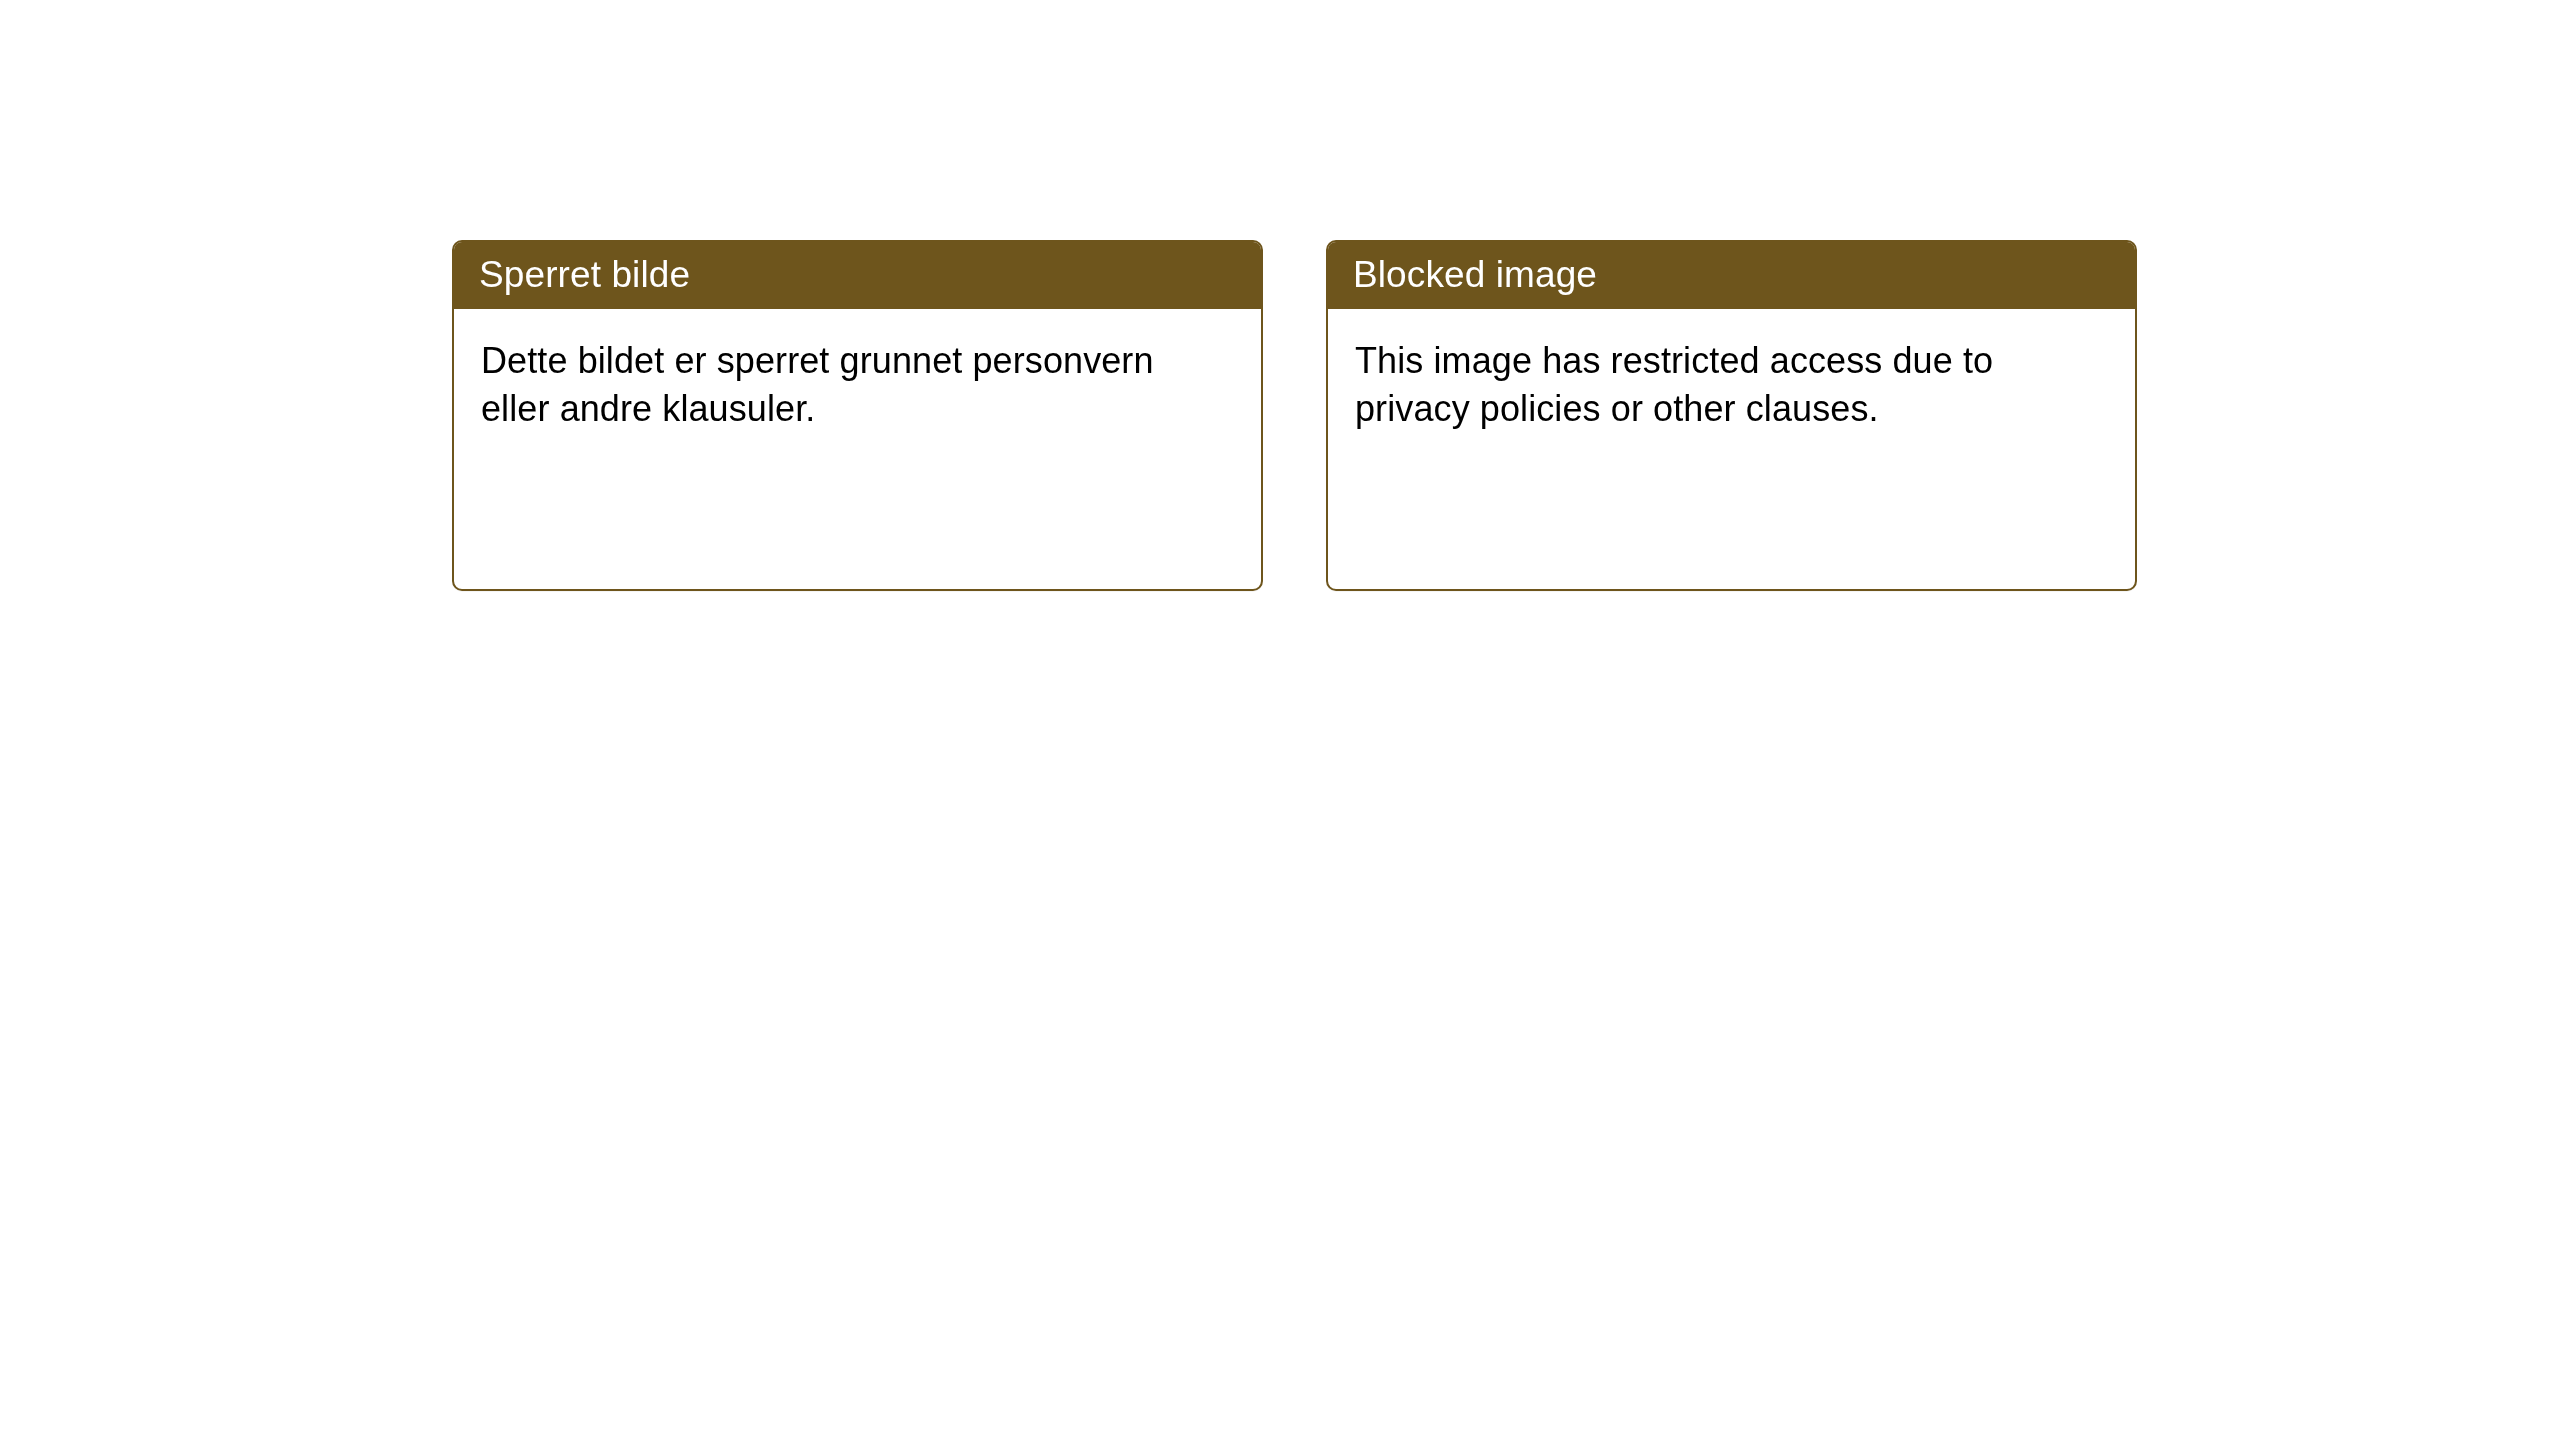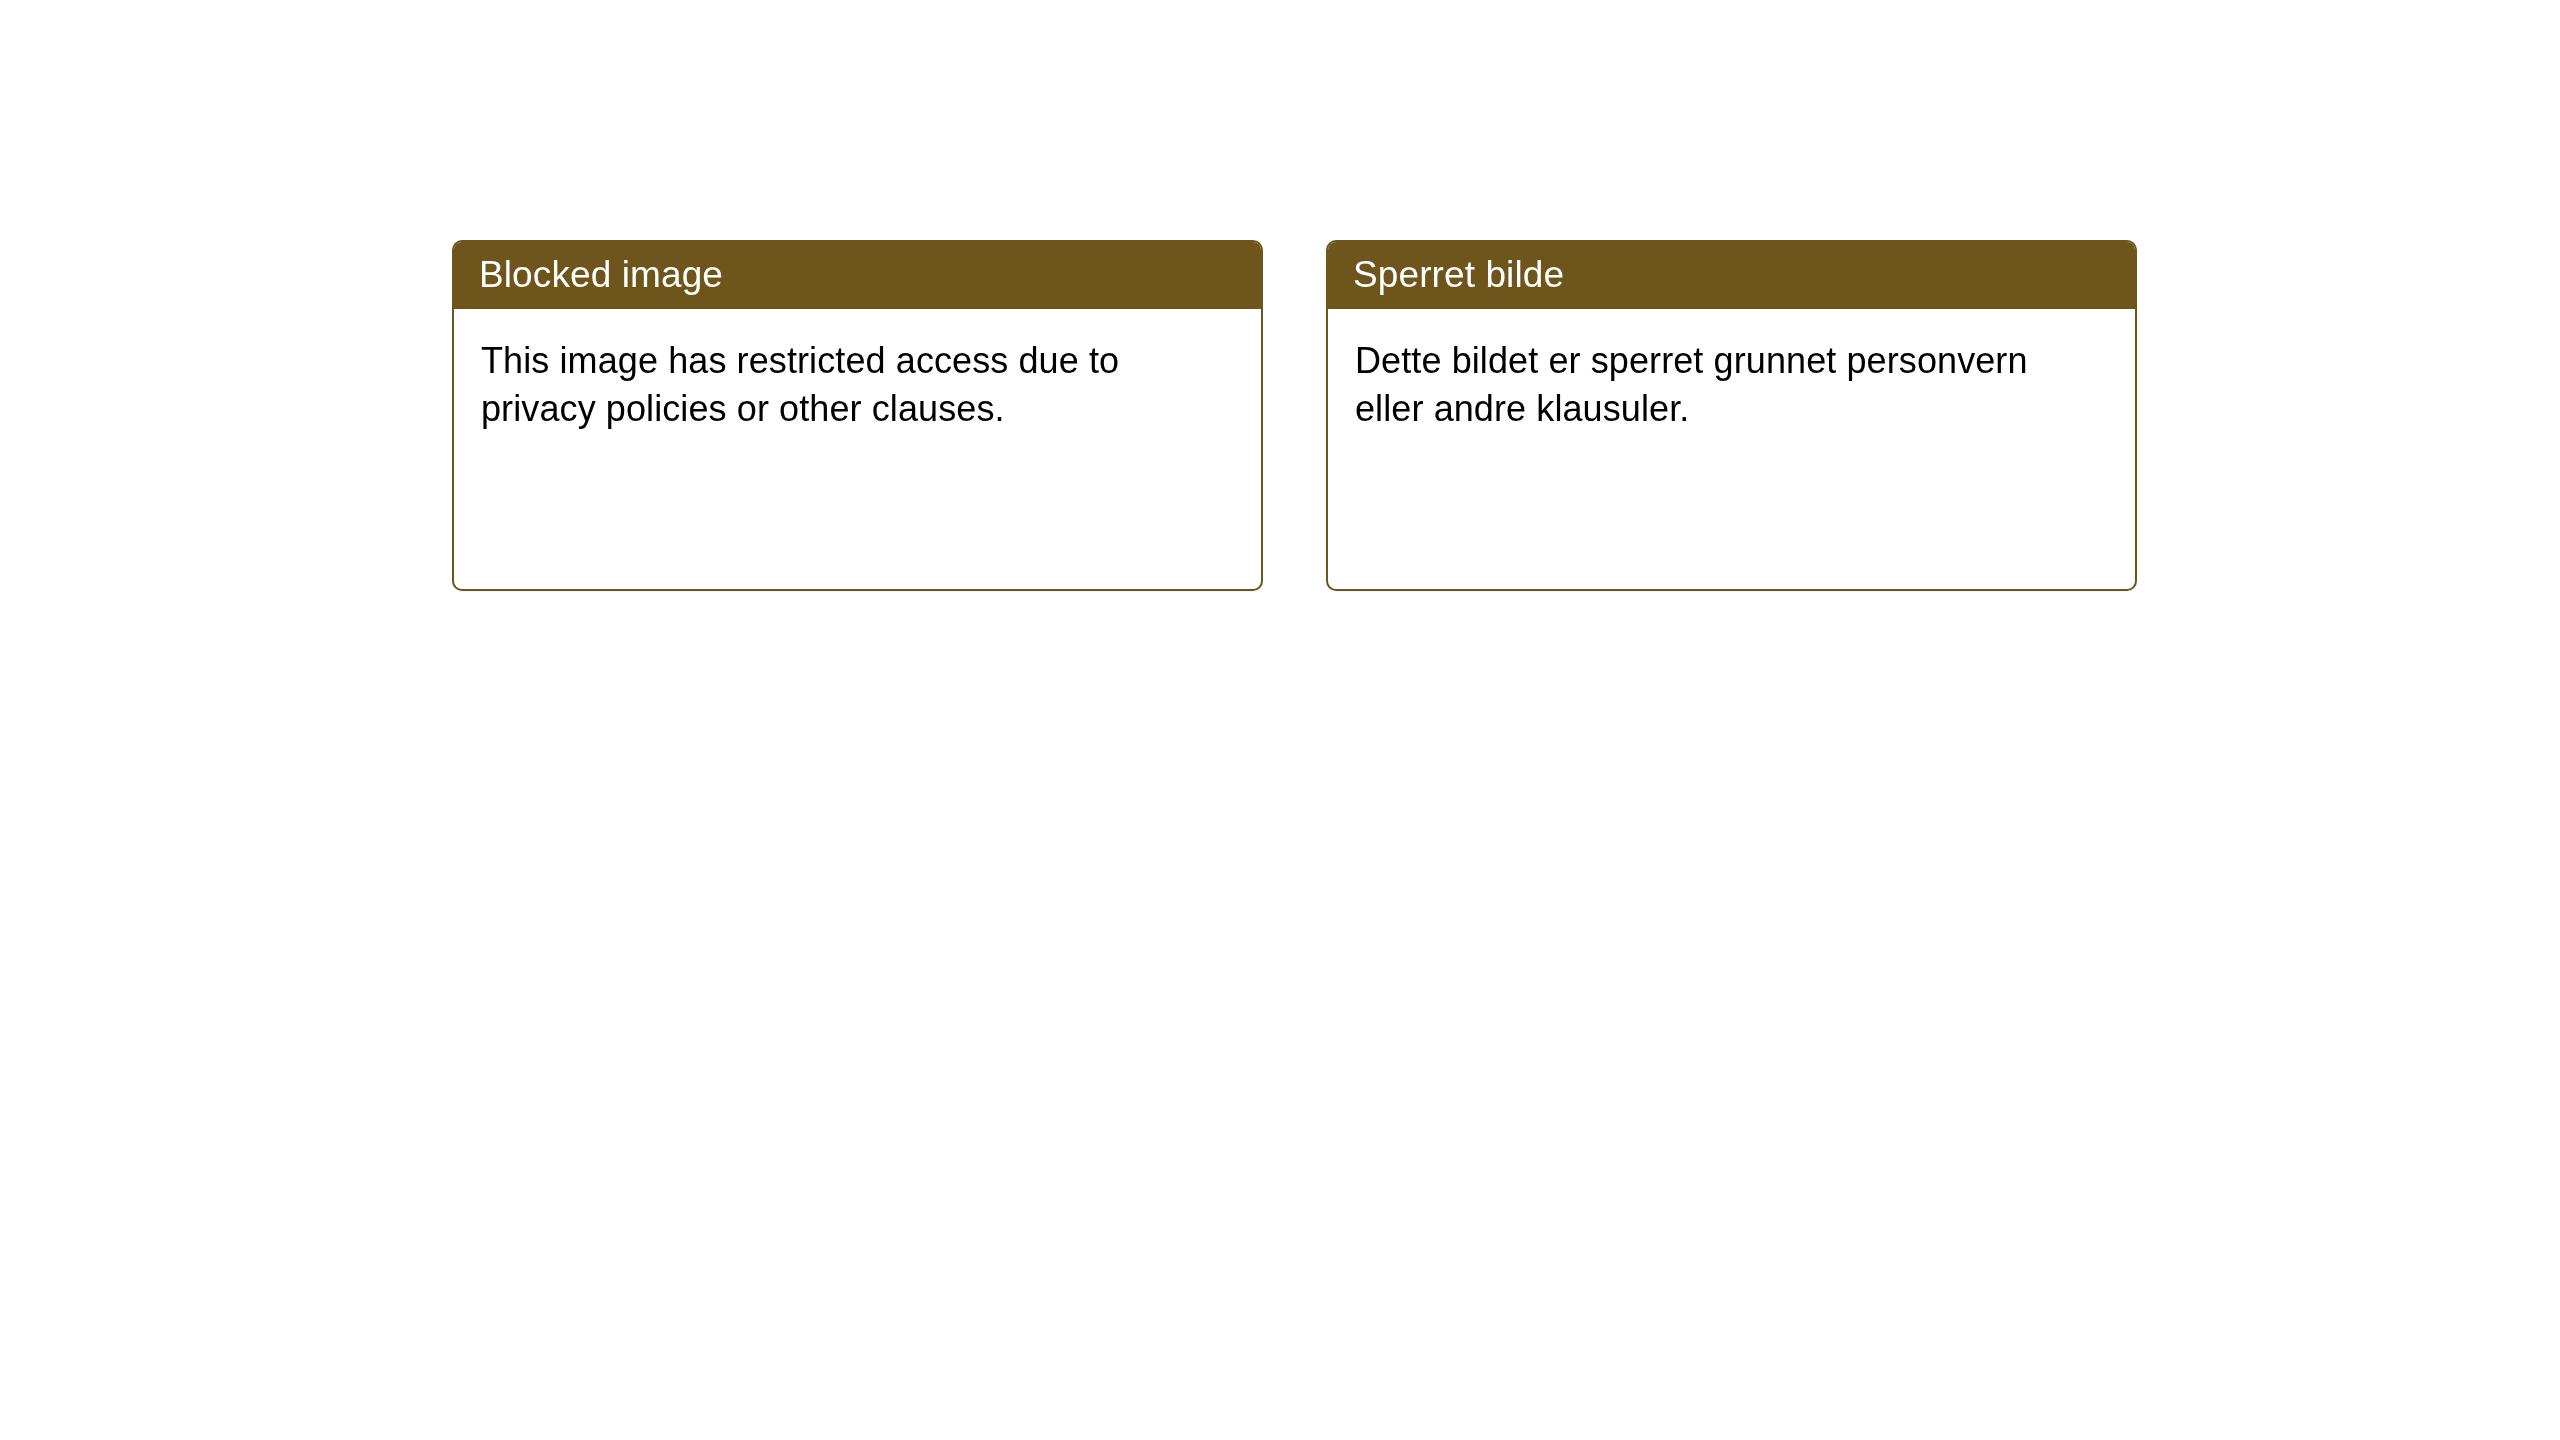--- a/index.html
+++ b/index.html
@@ -71,28 +71,28 @@
   .body-en {
     max-width: 700px;
   }
 </style>
 </head>
 <body>
 
 <div class="page">
   <div class="cards">
 
+    <div class="card card-no">
+      <div class="card-header">Sperret bilde</div>
+      <div class="card-body">
+        <p class="body-no">Dette bildet er sperret grunnet personvern eller andre klausuler.</p>
+      </div>
+    </div>
+
     <div class="card card-en">
       <div class="card-header">Blocked image</div>
       <div class="card-body">
         <p class="body-en">This image has restricted access due to privacy policies or other clauses.</p>
       </div>
     </div>
 
-    <div class="card card-no">
-      <div class="card-header">Sperret bilde</div>
-      <div class="card-body">
-        <p class="body-no">Dette bildet er sperret grunnet personvern eller andre klausuler.</p>
-      </div>
-    </div>
-
   </div>
 </div>
 
 </body></html>

